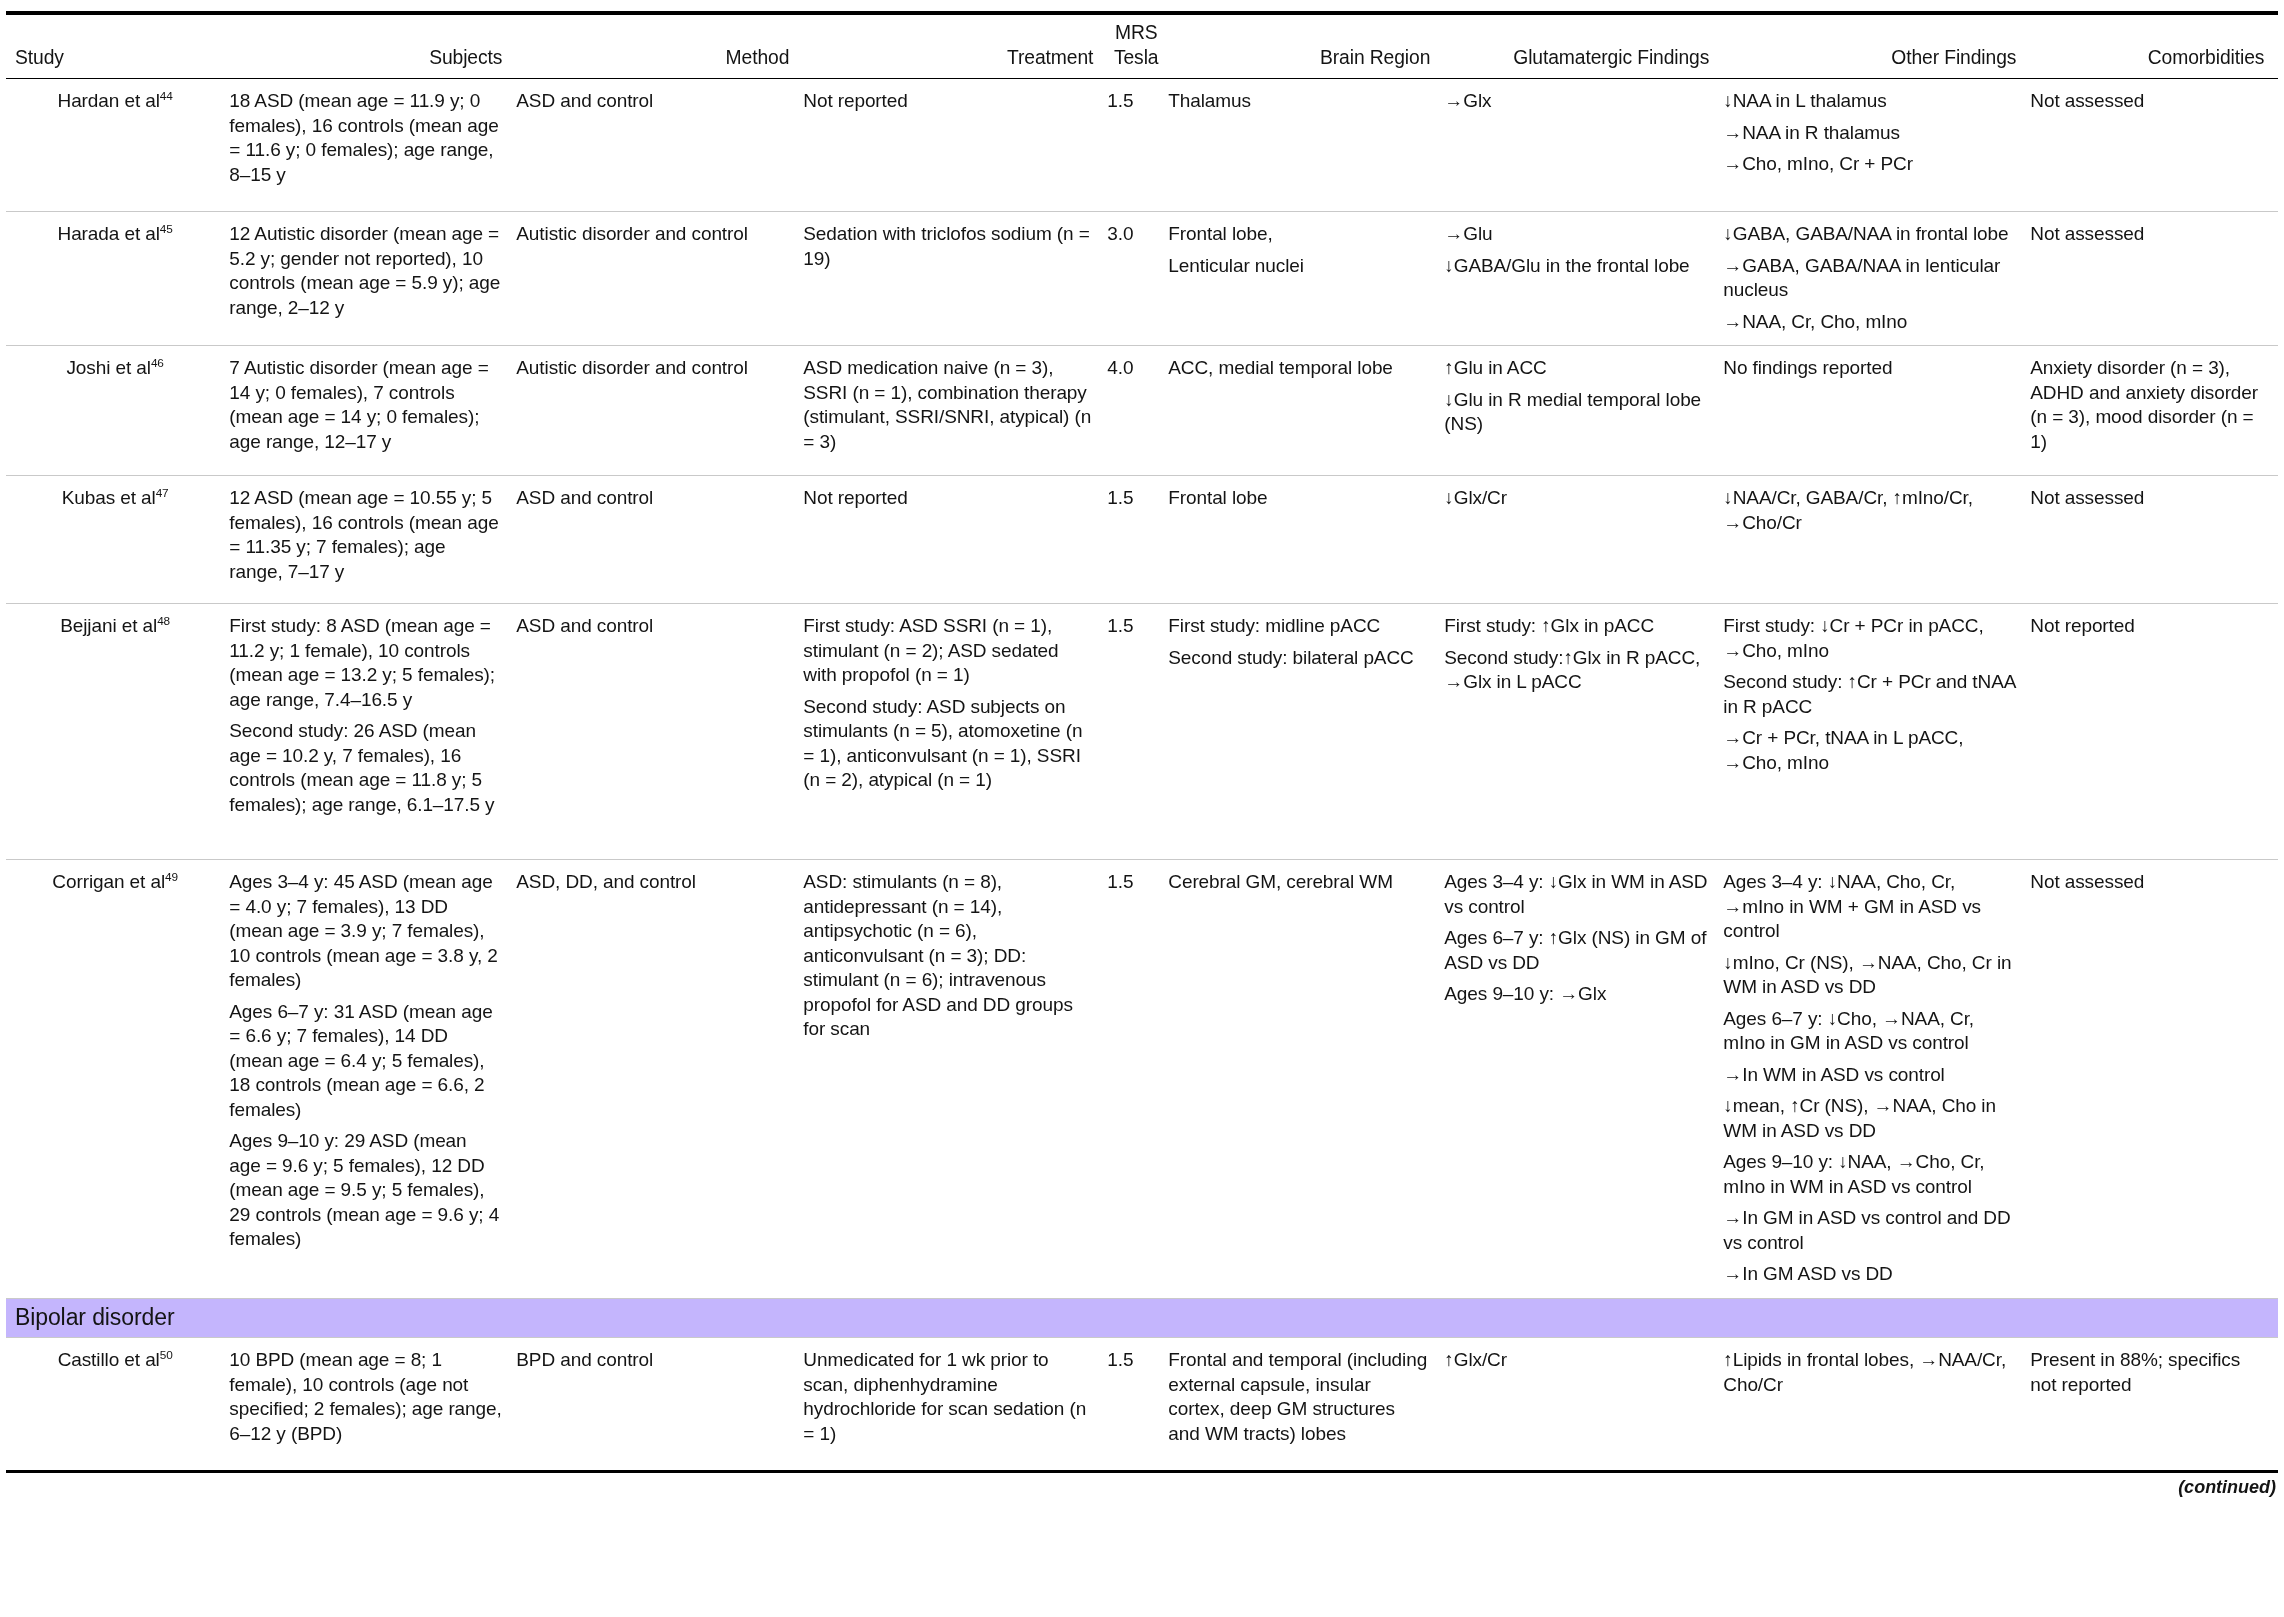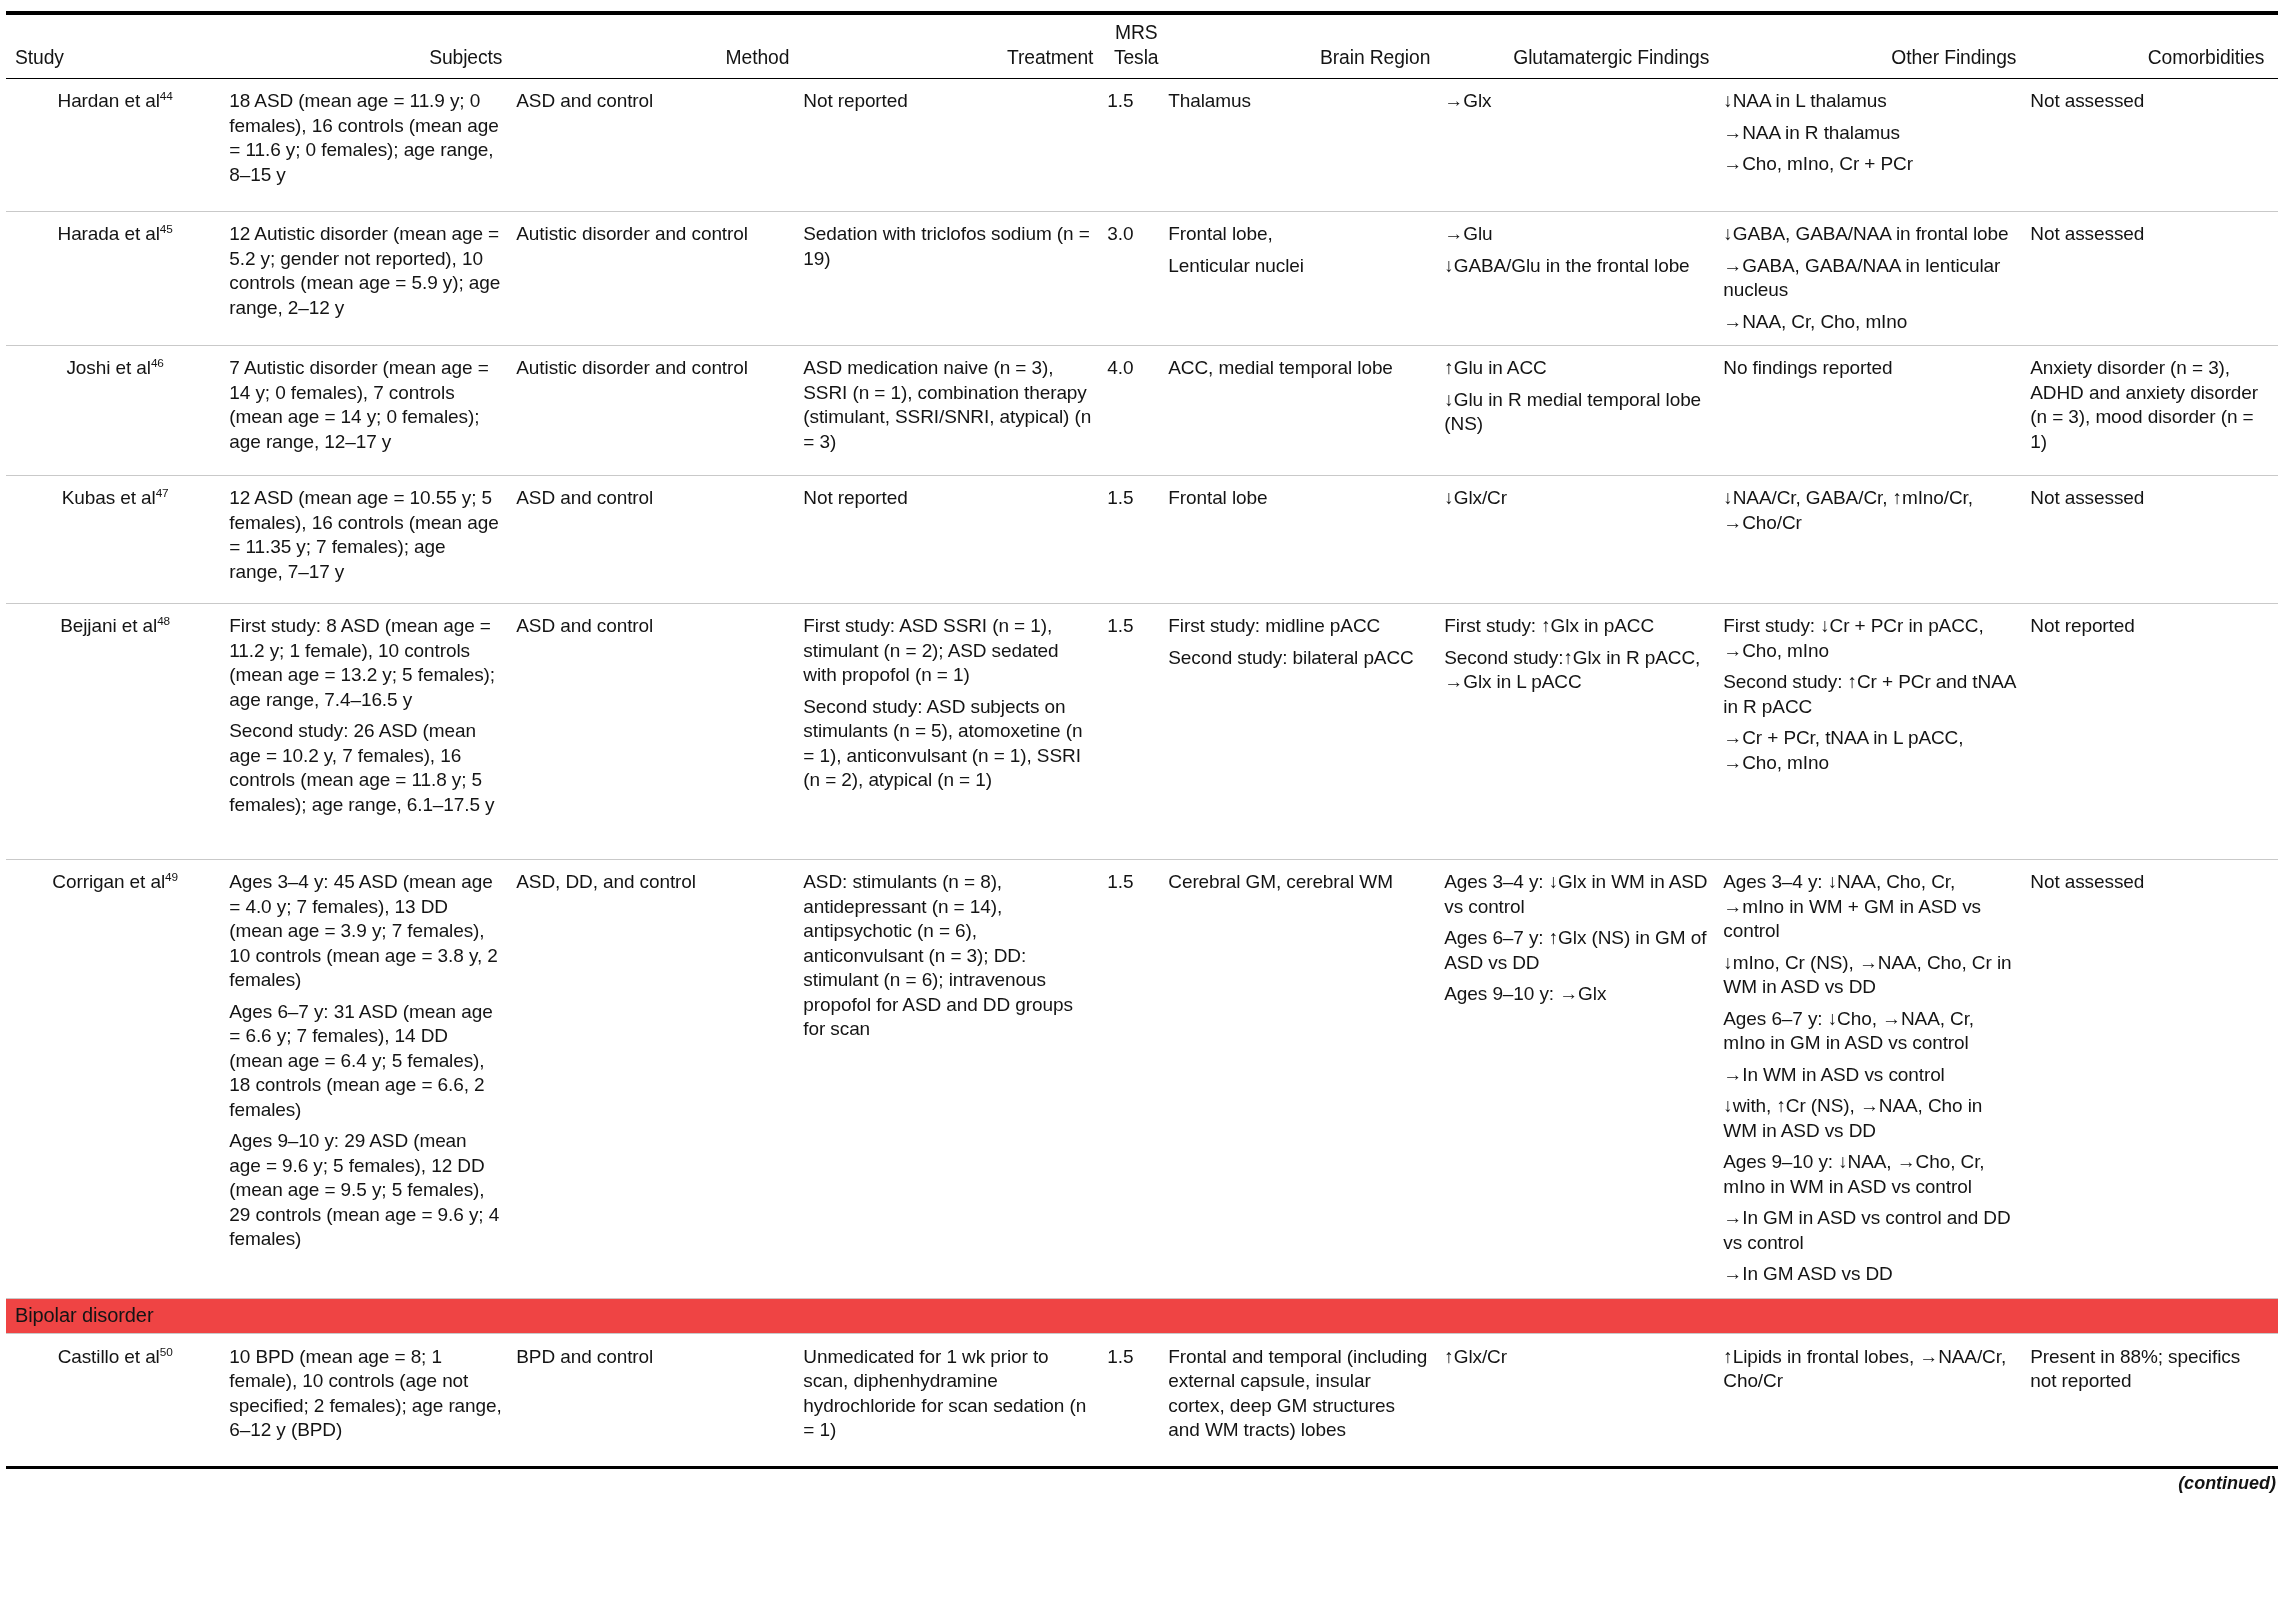--- a/index.html
+++ b/index.html
@@ -44,23 +44,23 @@
     vertical-align: top;
     padding: 10.2px 14px 11px 0;
   }
   td.cell-study { padding-left: 8.7px; text-align: center; }
   td.cell-tesla { padding-right: 3.2px; }
   sup { font-size: 11.8px; line-height: 0; vertical-align: super; }
   .para { margin: 0 0 7px 0; }
   .para:last-child { margin-bottom: 0; }
   tr.section-row { }
   td.section-cell {
-    background: #ef4444;
+    background: #c4b5fd;
     padding: 3.9px 14px 4.7px 8.7px;
-    font-size: 20px;
+    font-size: 23px;
   }
   
   .r0 { height: 133px; }
   .r1 { height: 132px; }
   .r2 { height: 130px; }
   .r3 { height: 128px; }
   .r4 { height: 256px; }
   .r5 { height: 414px; }
   .r6 { height: 28px; }
   .r7 { height: 132px; }
@@ -264,21 +264,21 @@
           <td class="cell cell-glutamatergic">
             <div class="para">Ages 3–4 y: ↓Glx in WM in ASD vs control</div>
             <div class="para">Ages 6–7 y: ↑Glx (NS) in GM of ASD vs DD</div>
             <div class="para">Ages 9–10 y: →Glx</div>
           </td>
           <td class="cell cell-other-findings">
             <div class="para">Ages 3–4 y: ↓NAA, Cho, Cr, →mIno in WM + GM in ASD vs control</div>
             <div class="para">↓mIno, Cr (NS), →NAA, Cho, Cr in WM in ASD vs DD</div>
             <div class="para">Ages 6–7 y: ↓Cho, →NAA, Cr, mIno in GM in ASD vs control</div>
             <div class="para">→In WM in ASD vs control</div>
-            <div class="para">↓with, ↑Cr (NS), →NAA, Cho in WM in ASD vs DD</div>
+            <div class="para">↓mean, ↑Cr (NS), →NAA, Cho in WM in ASD vs DD</div>
             <div class="para">Ages 9–10 y: ↓NAA, →Cho, Cr, mIno in WM in ASD vs control</div>
             <div class="para">→In GM in ASD vs control and DD vs control</div>
             <div class="para">→In GM ASD vs DD</div>
           </td>
           <td class="cell cell-comorbidities">
             <div class="para">Not assessed</div>
           </td>
         </tr>
         <tr class="r6 section-row">
           <td colspan="9" class="section-cell">Bipolar disorder</td>

